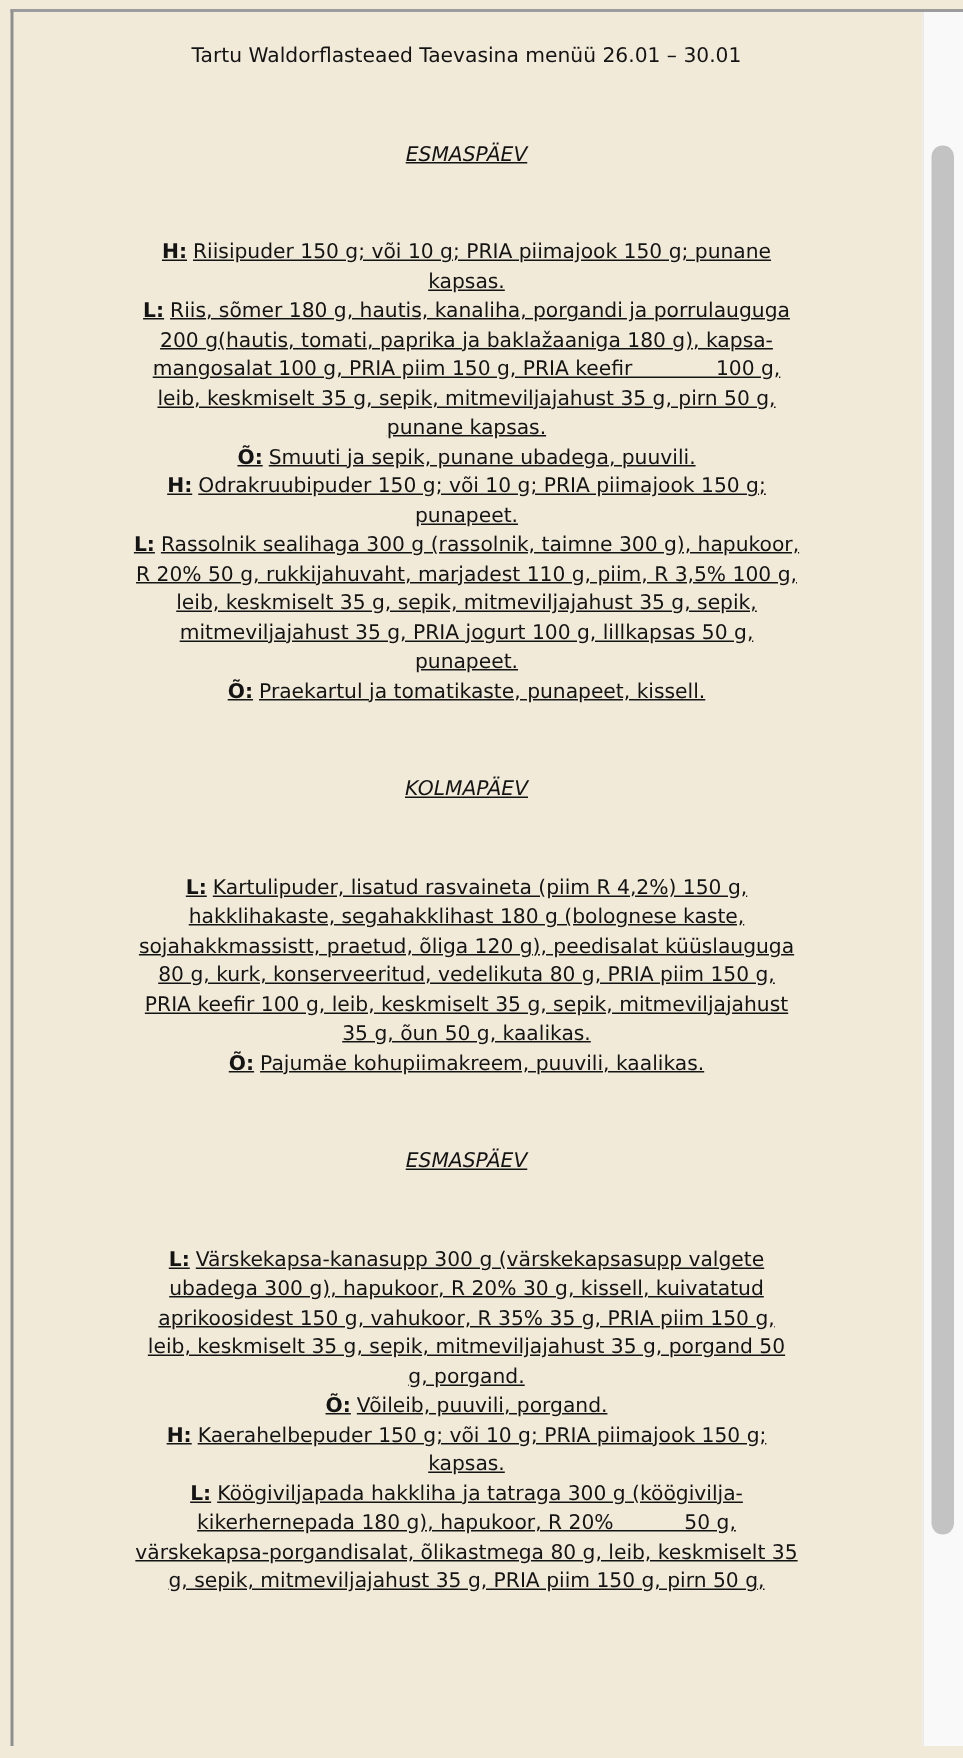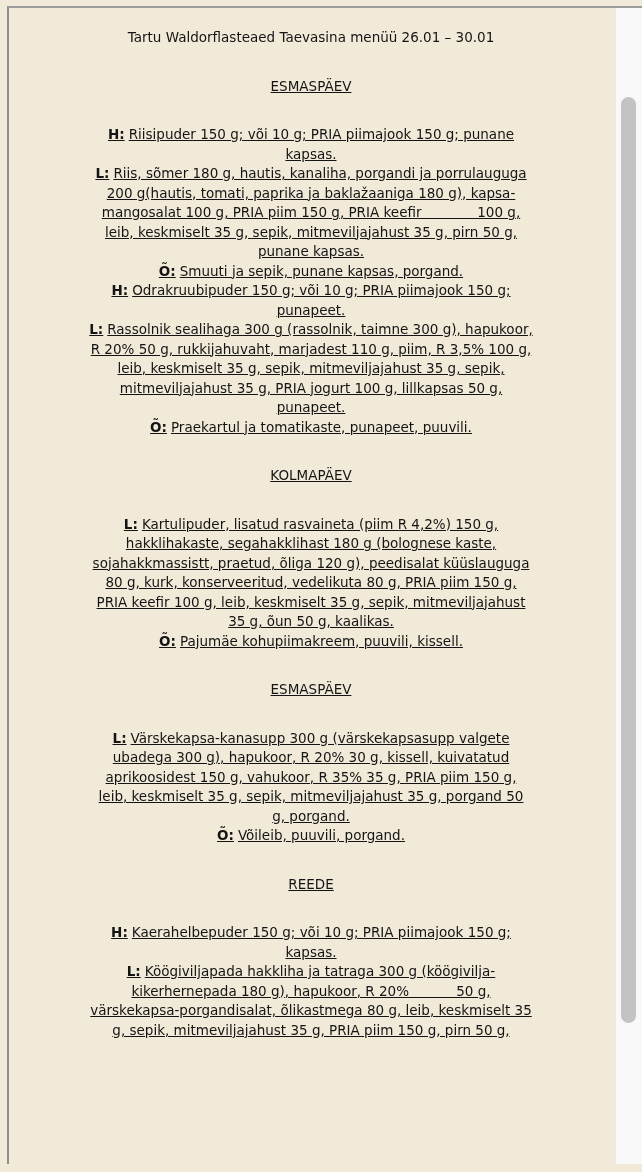--- a/index.html
+++ b/index.html
@@ -19,21 +19,21 @@
     border-left: 2px solid #8f8f8f;
     box-sizing: border-box;
   }
   .content {
     position: absolute; left: 9px; top: 8px; width: 604px;
     box-sizing: border-box; padding: 20px 28px 40px 28px;
     text-align: center;
     font-size: 13.5px; line-height: 19.5px; color: #141414;
   }
   .title { white-space: nowrap; }
-  .day-heading { margin: 29px 0; }
+  .day-heading { margin: 46px 0; font-style: italic; }
   .day-heading .u { text-decoration: underline; }
   .meal { margin: 0; text-decoration: underline; }
   .meal-label { font-weight: bold; margin-right: 4px; }
   .meal-text { white-space: pre-line; }
   .scrollbar {
     position: absolute; right: 0; top: 8px;
     width: 27px; height: 1156px;
     background: #f9f9f9; border-left: 1px solid #e8e8e8;
     box-sizing: border-box;
   }
@@ -54,57 +54,56 @@
 
     <section>
       <div class="day-heading"><span class="u">ESMASPÄEV</span></div>
       <div class="meal"><span class="meal-label">H:</span><span class="meal-text">Riisipuder 150 g; või 10 g; PRIA piimajook 150 g; punane
 kapsas.</span></div>
       <div class="meal"><span class="meal-label">L:</span><span class="meal-text">Riis, sõmer 180 g, hautis, kanaliha, porgandi ja porrulauguga
 200 g(hautis, tomati, paprika ja baklažaaniga 180 g), kapsa-
 mangosalat 100 g, PRIA piim 150 g, PRIA keefir&nbsp;&nbsp;&nbsp;&nbsp;&nbsp;&nbsp;&nbsp;&nbsp;&nbsp;&nbsp;&nbsp;&nbsp;&nbsp;100 g,
 leib, keskmiselt 35 g, sepik, mitmeviljajahust 35 g, pirn 50 g,
 punane kapsas.</span></div>
-      <div class="meal"><span class="meal-label">Õ:</span><span class="meal-text">Smuuti ja sepik, punane kapsas, porgand.</span></div>
+      <div class="meal"><span class="meal-label">Õ:</span><span class="meal-text">Smuuti ja sepik, punane ubadega, puuvili.</span></div>
     </section>
 
     <section>
       <div class="meal"><span class="meal-label">H:</span><span class="meal-text">Odrakruubipuder 150 g; või 10 g; PRIA piimajook 150 g;
 punapeet.</span></div>
       <div class="meal"><span class="meal-label">L:</span><span class="meal-text">Rassolnik sealihaga 300 g (rassolnik, taimne 300 g), hapukoor,
 R 20% 50 g, rukkijahuvaht, marjadest 110 g, piim, R 3,5% 100 g,
 leib, keskmiselt 35 g, sepik, mitmeviljajahust 35 g, sepik,
 mitmeviljajahust 35 g, PRIA jogurt 100 g, lillkapsas 50 g,
 punapeet.</span></div>
-      <div class="meal"><span class="meal-label">Õ:</span><span class="meal-text">Praekartul ja tomatikaste, punapeet, puuvili.</span></div>
+      <div class="meal"><span class="meal-label">Õ:</span><span class="meal-text">Praekartul ja tomatikaste, punapeet, kissell.</span></div>
     </section>
 
     <section>
       <div class="day-heading"><span class="u">KOLMAPÄEV</span></div>
       <div class="meal"><span class="meal-label">L:</span><span class="meal-text">Kartulipuder, lisatud rasvaineta (piim R 4,2%) 150 g,
 hakklihakaste, segahakklihast 180 g (bolognese kaste,
 sojahakkmassistt, praetud, õliga 120 g), peedisalat küüslauguga
 80 g, kurk, konserveeritud, vedelikuta 80 g, PRIA piim 150 g,
 PRIA keefir 100 g, leib, keskmiselt 35 g, sepik, mitmeviljajahust
 35 g, õun 50 g, kaalikas.</span></div>
-      <div class="meal"><span class="meal-label">Õ:</span><span class="meal-text">Pajumäe kohupiimakreem, puuvili, kissell.</span></div>
+      <div class="meal"><span class="meal-label">Õ:</span><span class="meal-text">Pajumäe kohupiimakreem, puuvili, kaalikas.</span></div>
     </section>
 
     <section>
       <div class="day-heading"><span class="u">ESMASPÄEV</span></div>
       <div class="meal"><span class="meal-label">L:</span><span class="meal-text">Värskekapsa-kanasupp 300 g (värskekapsasupp valgete
 ubadega 300 g), hapukoor, R 20% 30 g, kissell, kuivatatud
 aprikoosidest 150 g, vahukoor, R 35% 35 g, PRIA piim 150 g,
 leib, keskmiselt 35 g, sepik, mitmeviljajahust 35 g, porgand 50
 g, porgand.</span></div>
       <div class="meal"><span class="meal-label">Õ:</span><span class="meal-text">Võileib, puuvili, porgand.</span></div>
     </section>
 
     <section>
-      <div class="day-heading"><span class="u">REEDE</span></div>
       <div class="meal"><span class="meal-label">H:</span><span class="meal-text">Kaerahelbepuder 150 g; või 10 g; PRIA piimajook 150 g;
 kapsas.</span></div>
       <div class="meal"><span class="meal-label">L:</span><span class="meal-text">Köögiviljapada hakkliha ja tatraga 300 g (köögivilja-
 kikerhernepada 180 g), hapukoor, R 20%&nbsp;&nbsp;&nbsp;&nbsp;&nbsp;&nbsp;&nbsp;&nbsp;&nbsp;&nbsp;&nbsp;50 g,
 värskekapsa-porgandisalat, õlikastmega 80 g, leib, keskmiselt 35
 g, sepik, mitmeviljajahust 35 g, PRIA piim 150 g, pirn 50 g,</span></div>
     </section>
   </div>
 
   <div class="scrollbar">

